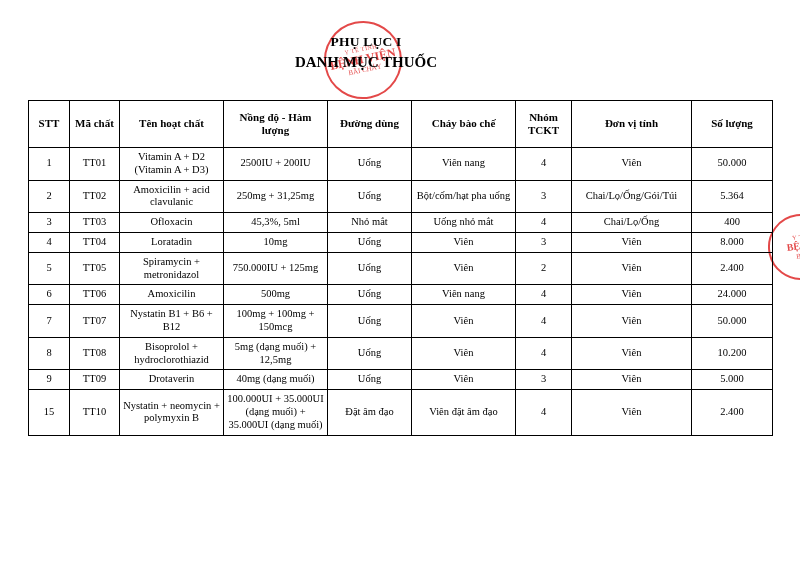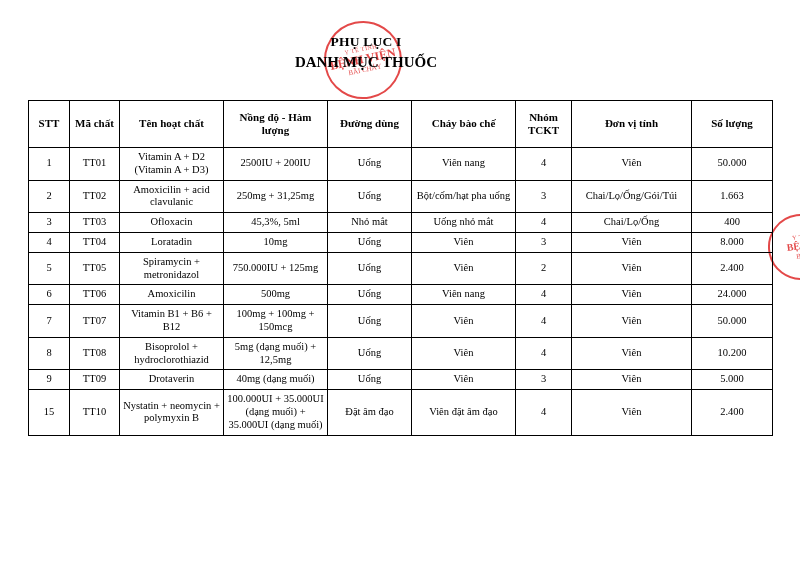--- a/index.html
+++ b/index.html
@@ -196,21 +196,21 @@
         </tr>
         <tr>
           <td class="cell-stt">2</td>
           <td>TT02</td>
           <td class="cell-ten">Amoxicilin + acid clavulanic</td>
           <td>250mg + 31,25mg</td>
           <td>Uống</td>
           <td>Bột/cốm/hạt pha uống</td>
           <td>3</td>
           <td>Chai/Lọ/Ống/Gói/Túi</td>
-          <td>1.663</td>
+          <td>5.364</td>
         </tr>
         <tr>
           <td class="cell-stt">3</td>
           <td>TT03</td>
           <td class="cell-ten">Ofloxacin</td>
           <td>45,3%, 5ml</td>
           <td>Nhỏ mắt</td>
           <td>Uống nhỏ mắt</td>
           <td>4</td>
           <td>Chai/Lọ/Ống</td>
@@ -245,21 +245,21 @@
           <td>500mg</td>
           <td>Uống</td>
           <td>Viên nang</td>
           <td>4</td>
           <td>Viên</td>
           <td>24.000</td>
         </tr>
         <tr>
           <td class="cell-stt">7</td>
           <td>TT07</td>
-          <td class="cell-ten">Vitamin B1 + B6 + B12</td>
+          <td class="cell-ten">Nystatin B1 + B6 + B12</td>
           <td>100mg + 100mg + 150mcg</td>
           <td>Uống</td>
           <td>Viên</td>
           <td>4</td>
           <td>Viên</td>
           <td>50.000</td>
         </tr>
         <tr>
           <td class="cell-stt">8</td>
           <td>TT08</td>

